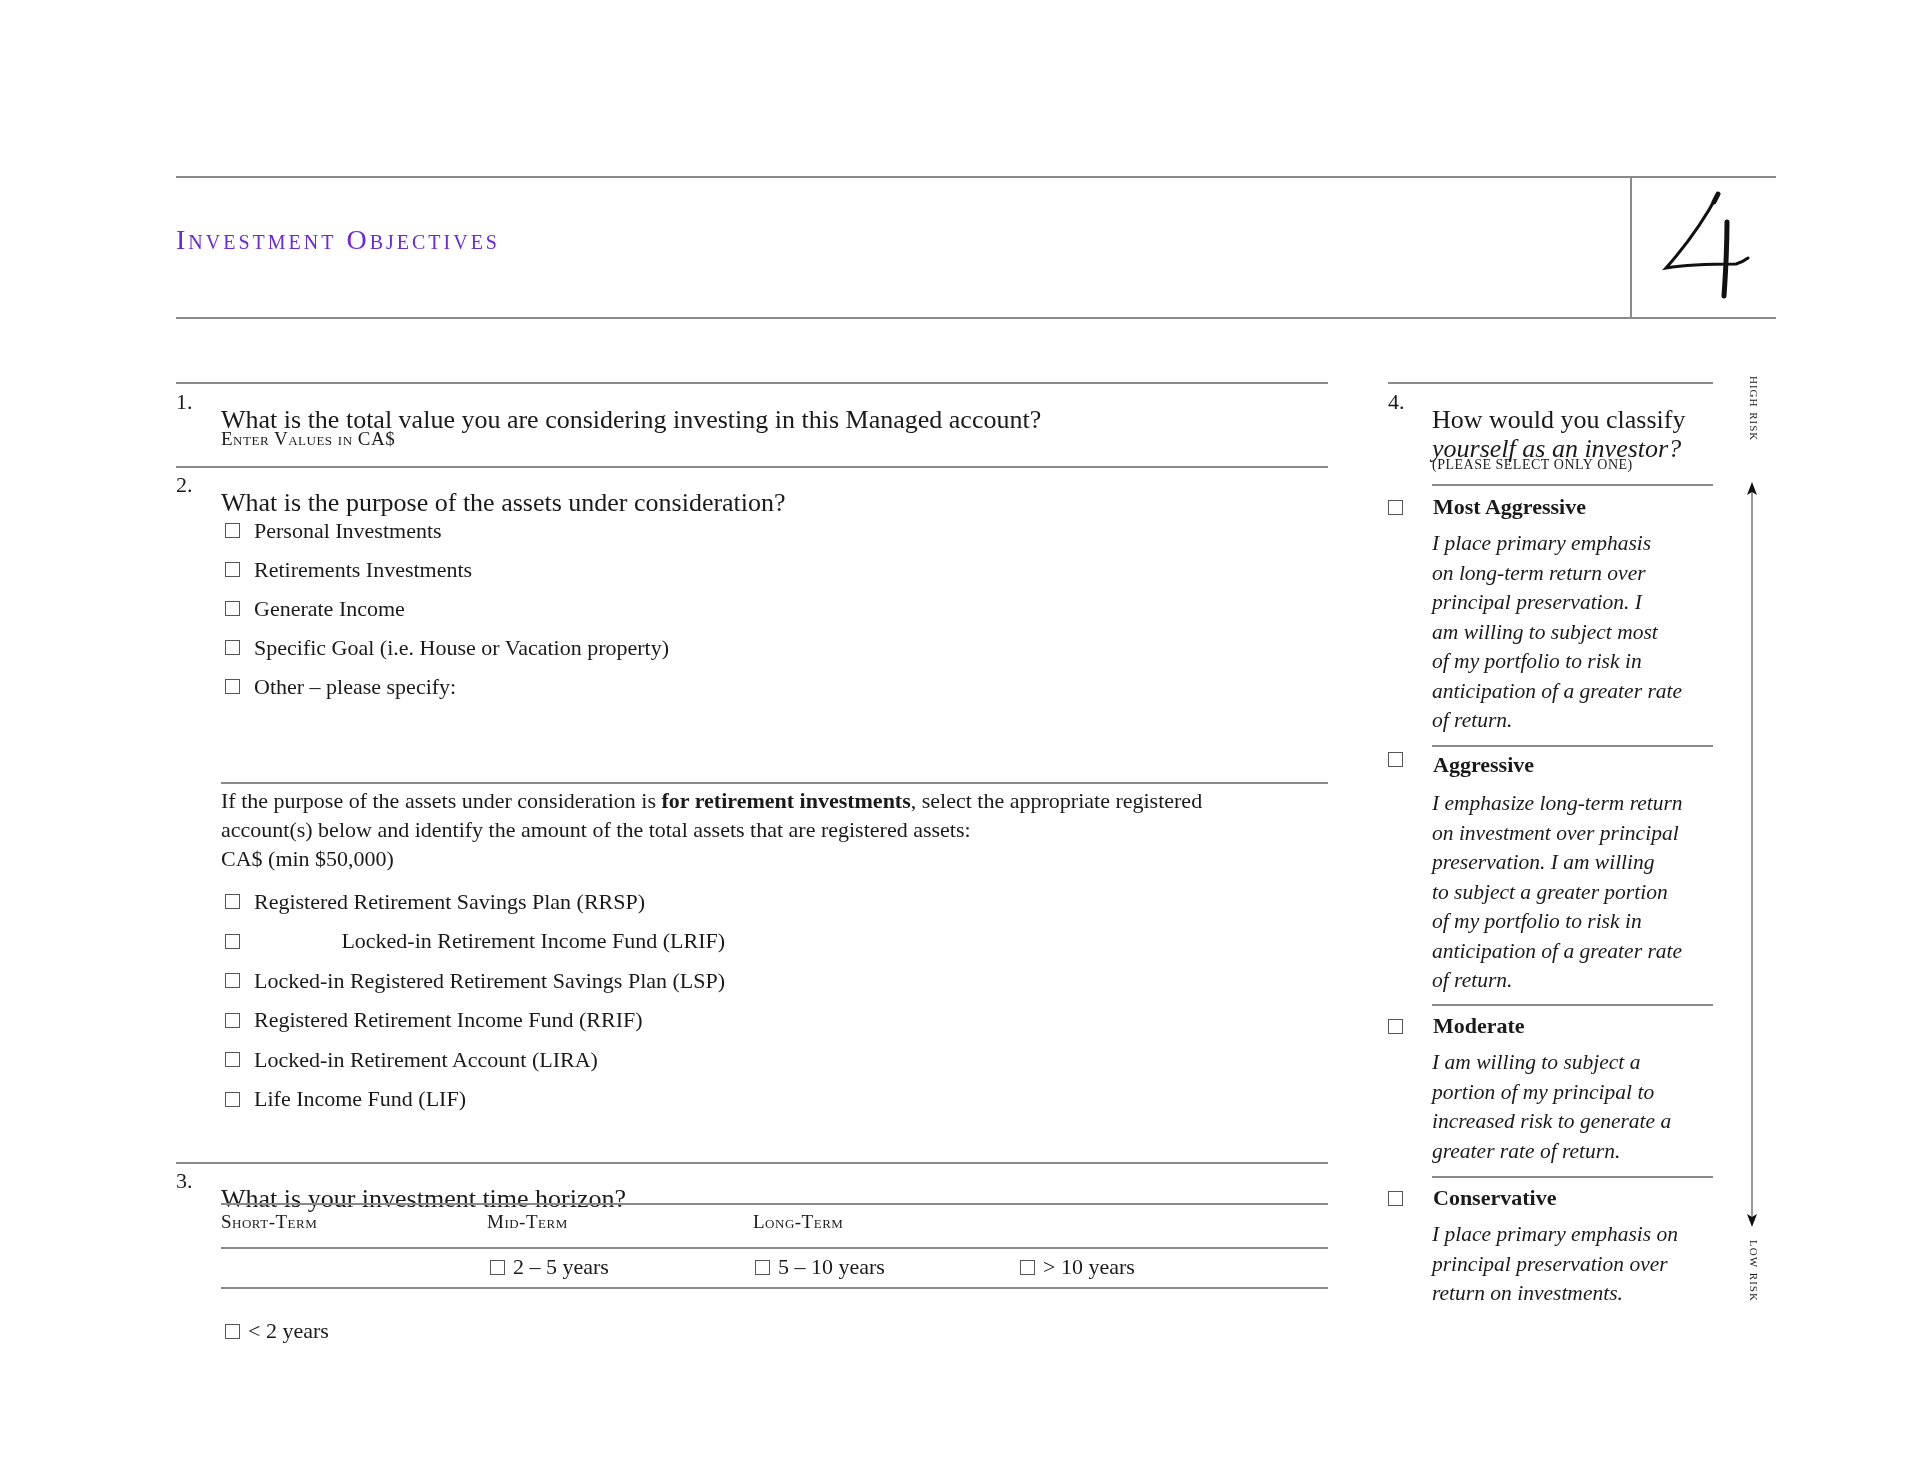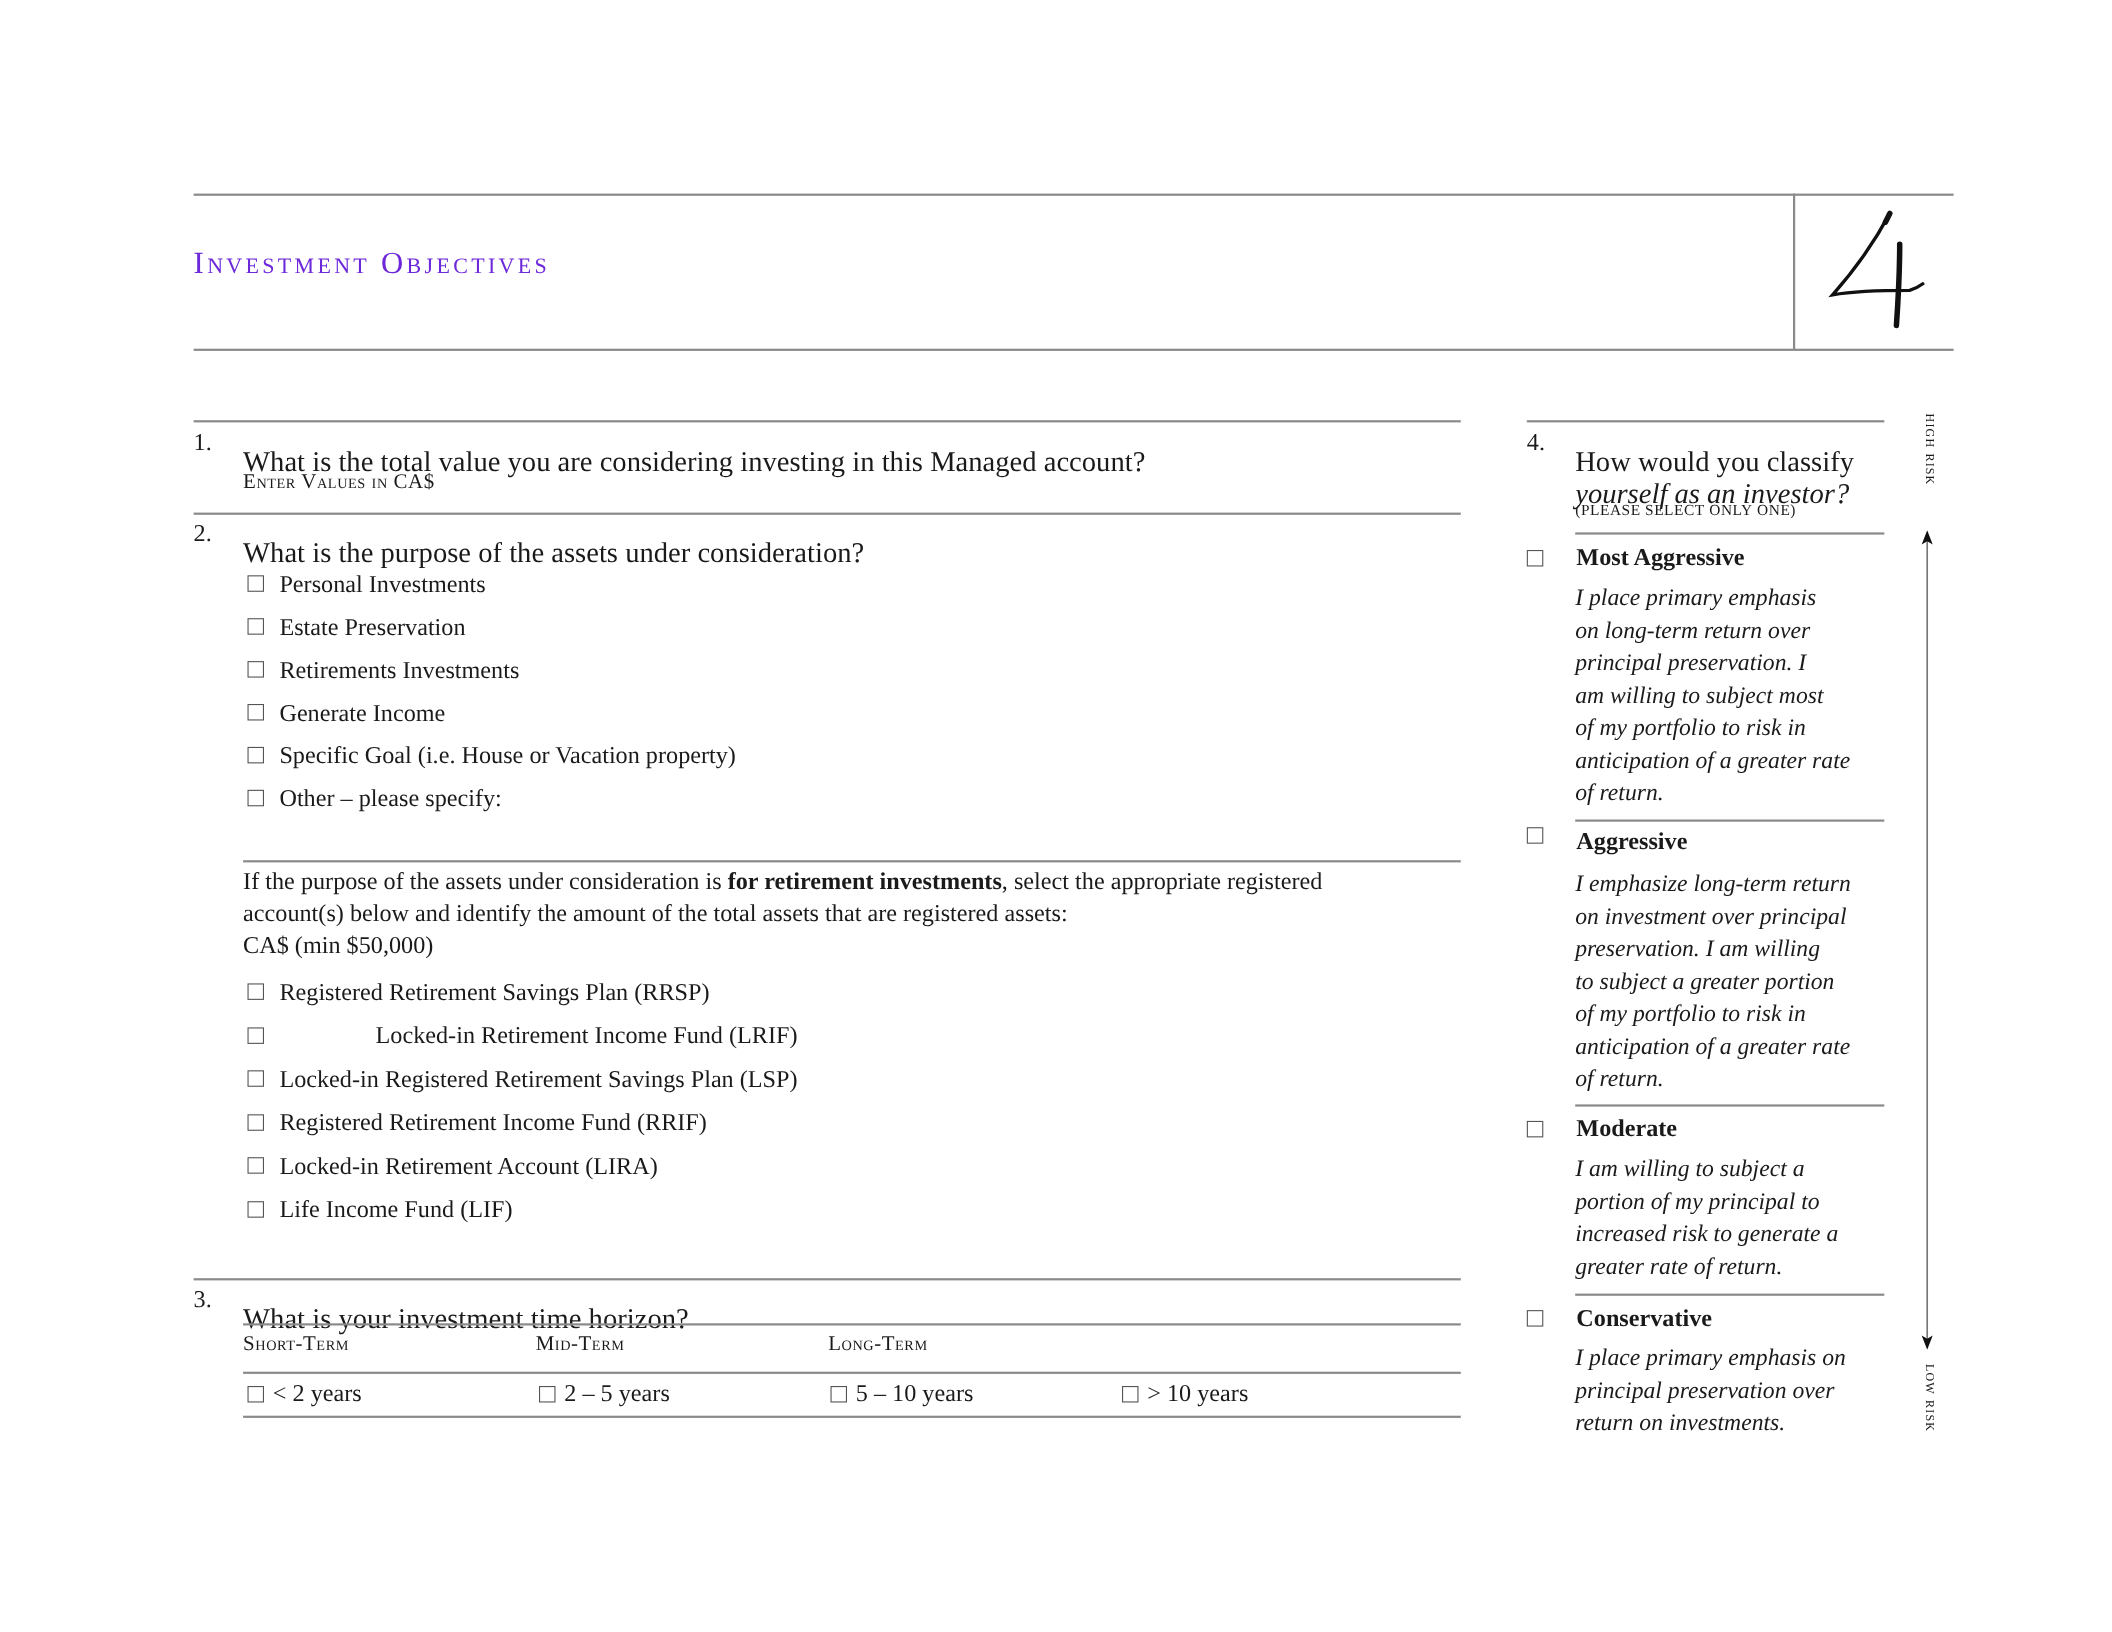--- a/index.html
+++ b/index.html
@@ -66,24 +66,20 @@
 <div class="abs qnum" style="left:176px; top:472px;">2.</div>
 <div class="abs qtext" style="left:221px; top:472px;">What is the purpose of the assets under consideration?</div>
 
 <div class="abs" style="left:225px; top:511px;">
   <div class="opt" style="height:39px;">
       <span class="box"></span>
       <span>Personal Investments</span>
     </div>
   <div class="opt" style="height:39px;">
       <span class="box"></span>
-      <span>Estate Preservation</span>
-    </div>
-  <div class="opt" style="height:39px;">
-      <span class="box"></span>
       <span>Retirements Investments</span>
     </div>
   <div class="opt" style="height:39px;">
       <span class="box"></span>
       <span>Generate Income</span>
     </div>
   <div class="opt" style="height:39px;">
       <span class="box"></span>
       <span>Specific Goal (i.e. House or Vacation property)</span>
     </div>
@@ -128,21 +124,21 @@
 </div>
 
 <div class="rule" style="left:176px; top:1162px; width:1152px;"></div>
 <div class="abs qnum" style="left:176px; top:1168px;">3.</div>
 <div class="abs qtext" style="left:221px; top:1168px;">What is your investment time horizon?</div>
 <div class="rule" style="left:221px; top:1203px; width:1107px;"></div>
 <div class="abs smallcaps" style="left:221px; top:1211px;">Short-Term</div>
 <div class="abs smallcaps" style="left:487px; top:1211px;">Mid-Term</div>
 <div class="abs smallcaps" style="left:753px; top:1211px;">Long-Term</div>
 <div class="rule" style="left:221px; top:1247px; width:1107px;"></div>
-<div class="abs opt" style="left:225px; top:1254px;text-align:right;">
+<div class="abs opt" style="left:225px; top:1318px;text-align:right;">
     <span class="box small"></span>
     <span>&lt; 2 years</span>
   </div>
 <div class="abs opt" style="left:490px; top:1254px;">
     <span class="box small"></span>
     <span>2 – 5 years</span>
   </div>
 <div class="abs opt" style="left:755px; top:1254px;">
     <span class="box small"></span>
     <span>5 – 10 years</span>

